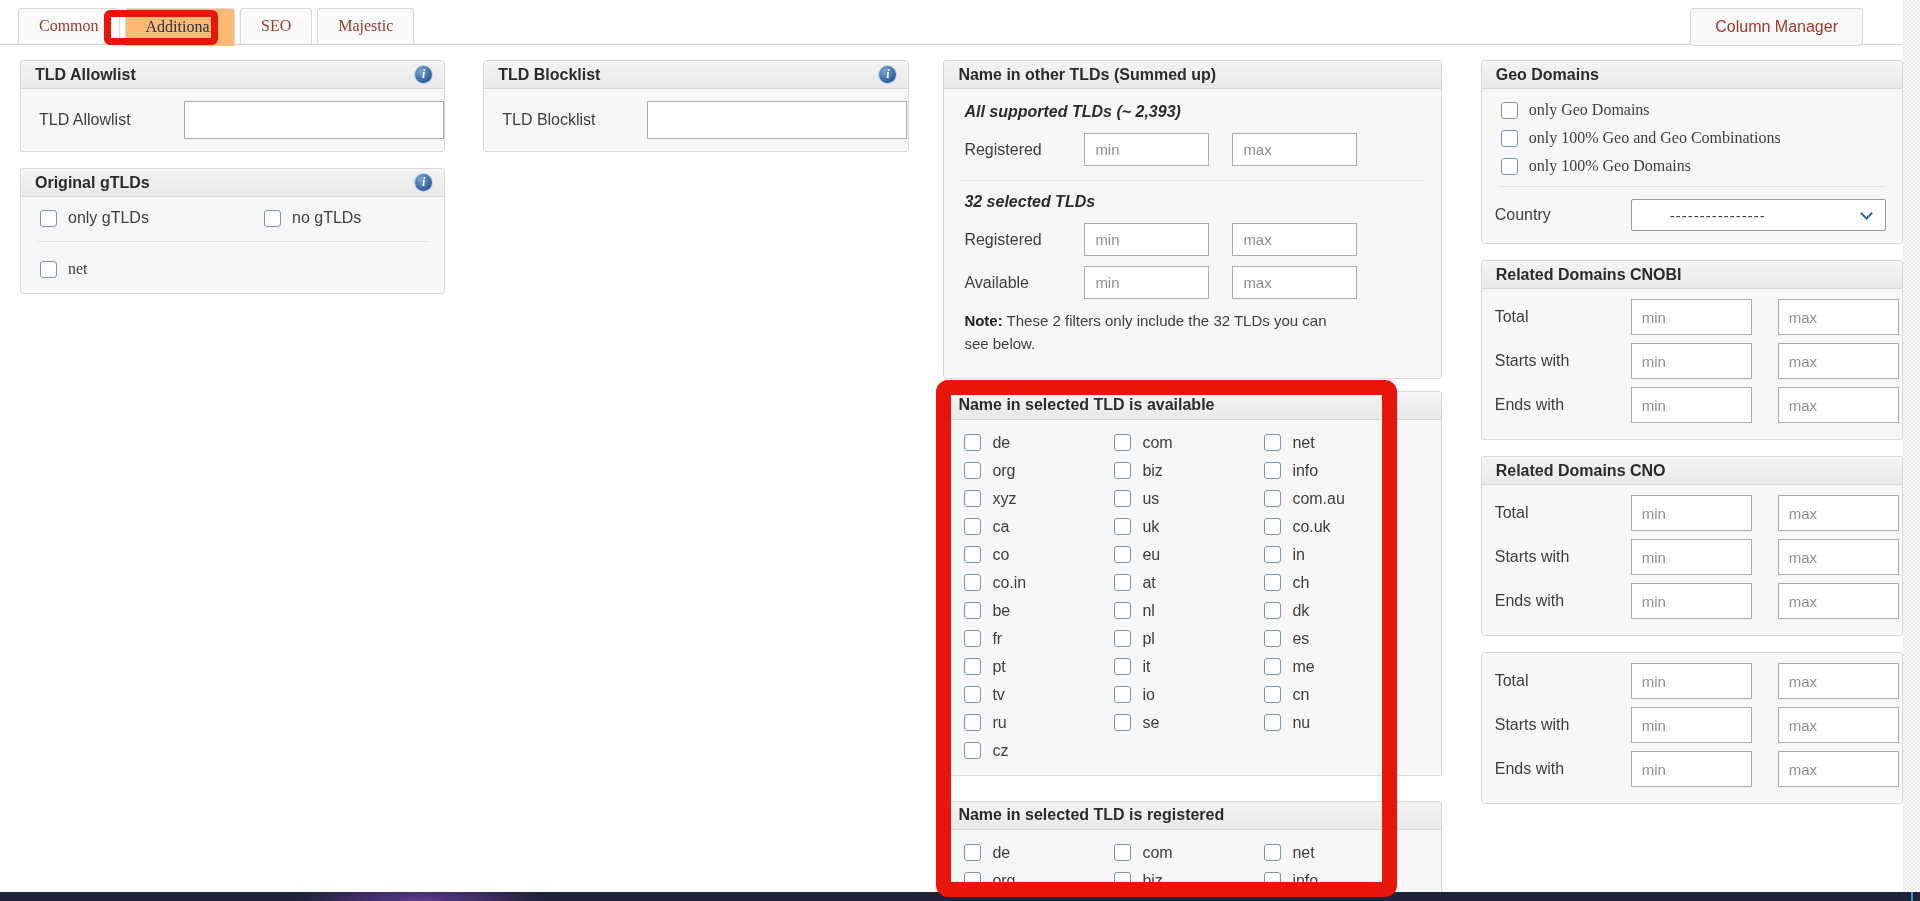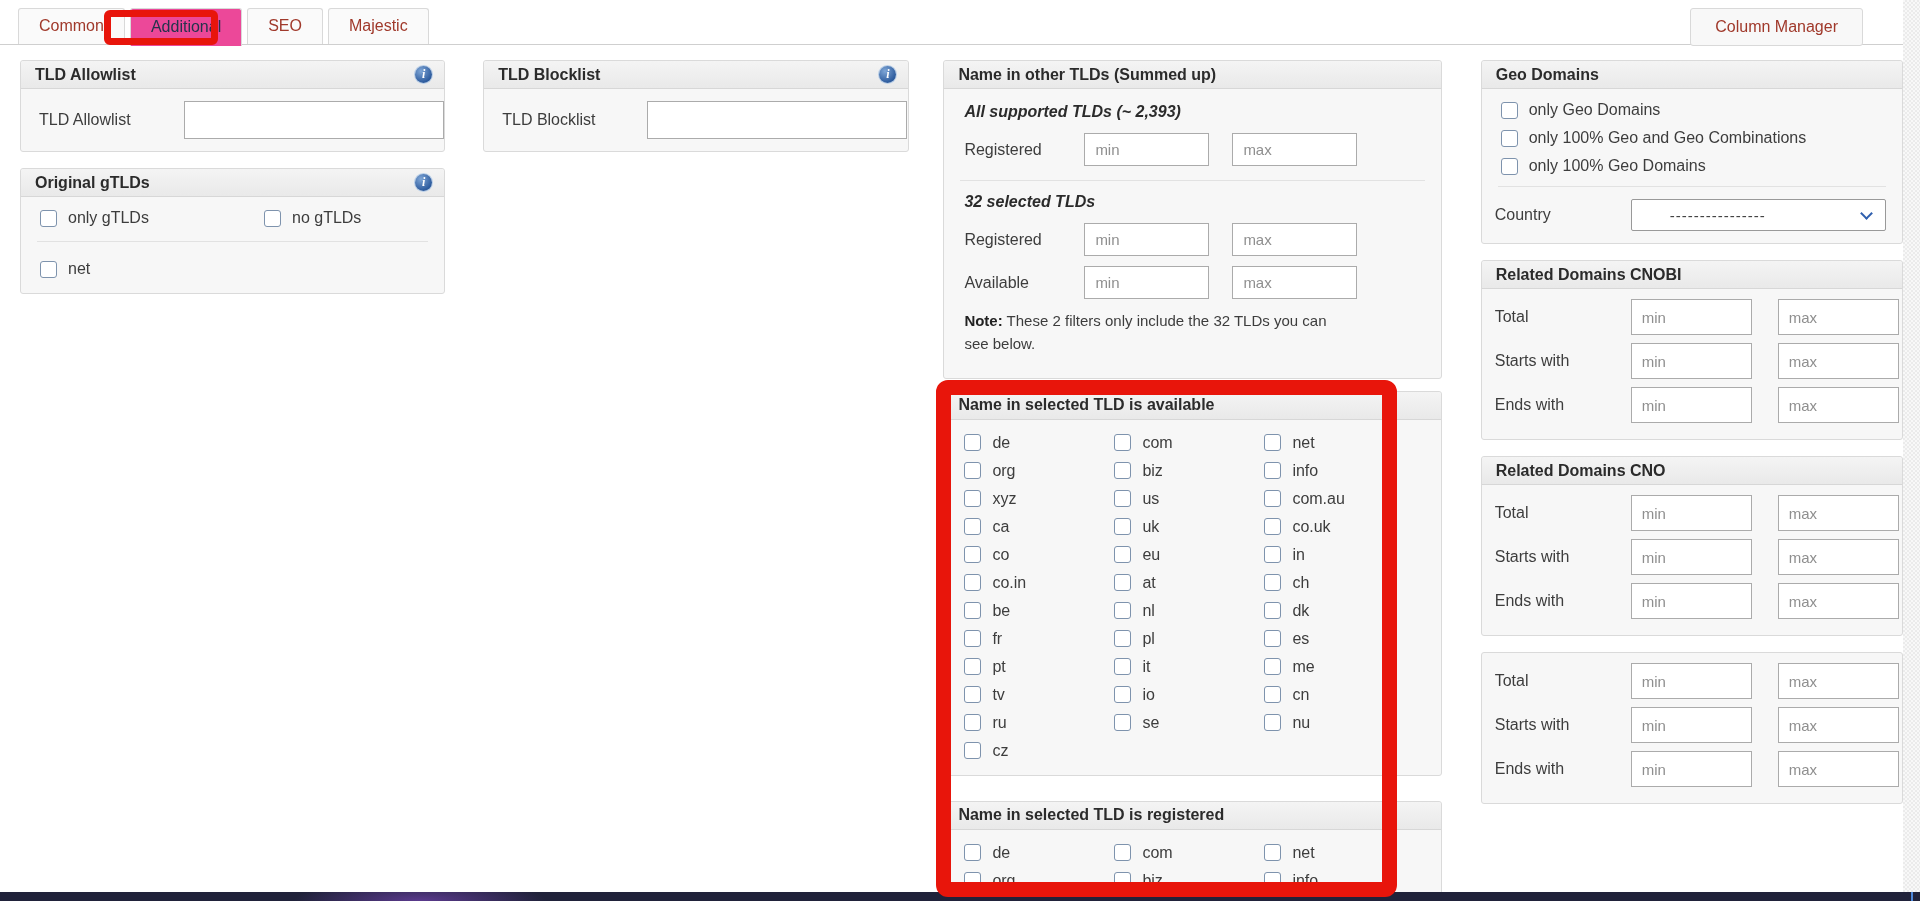--- a/index.html
+++ b/index.html
@@ -3,27 +3,27 @@
 <meta charset="utf-8">
 <style>
   * { box-sizing: border-box; margin: 0; padding: 0; }
   html,body { width:1920px; height:901px; overflow:hidden; }
   body {
     font-family:"Liberation Sans", sans-serif;
     background:#ffffff; color:#3d3d3d; position:relative;
   }
   
   .topbar { position:absolute; top:0; left:0; width:1903px; height:45px; background:#fff; border-bottom:1px solid #cfcfcf; z-index:1; }
-  .tabs { position:absolute; top:8px; left:18px; display:flex; gap:5px; z-index:2; }
+  .tabs { position:absolute; top:8px; left:18px; display:flex; gap:5px; z-index:2;font-family:Liberation Serif, serif; }
   .tab {
     height:36px; line-height:34px; padding:0 20px; background:#fafafa;
     border:1px solid #d9d9d9; border-bottom:none; border-radius:3px 3px 0 0;
     color:var(--link); font-size:16px; cursor:pointer; white-space:nowrap;
   }
-  .tab.active { height:38px; line-height:36px; background:#ec4899; color:var(--activetab); }
+  .tab.active { height:38px; line-height:36px; background:#fdba74; color:var(--activetab); }
   .colmgr {
     position:absolute; top:8px; right:57px; height:38px; line-height:36px; padding:0 24px;
     background:#f8f8f8; border:1px solid #d9d9d9; border-radius:3px;
     color:var(--link); font-size:16px; cursor:pointer; z-index:2;
   }
   
   .content { position:absolute; top:45px; left:0; width:1903px; height:856px; display:flex; padding-left:20px; }
   .c1 { width:436px; margin-right:38px; }
   .c2 { width:437px; margin-right:34px; }
   .c3 { width:511px; margin-right:39px; }
@@ -43,21 +43,21 @@
     box-shadow:0 0 0 1px #b9cfe8; color:#fff; font:italic bold 12px/17px "Liberation Serif", serif;
     text-align:center; cursor:pointer;
   }
   .hr { border-top:1px solid #e2e2e2; margin:6px 16px; }
   
   .cb { display:flex; align-items:center; height:28px; cursor:pointer; }
   .box { width:17px; height:17px; flex:0 0 17px; border:1px solid #7e93ad; border-radius:3px; background:#fff; margin-right:11px; }
   .cbl { font-size:16px; color:#3d3d3d; white-space:nowrap; }
   .grid3 { display:grid; grid-template-columns:150px 150px 1fr; padding:9px 0 10px 20px; grid-auto-rows:28px; }
   .grid2 { display:grid; grid-template-columns:224px 1fr; padding:7px 0 3px 19px; }
-  .list1 { display:flex; flex-direction:column; padding:7px 0 0 19px; }
+  .list1 { display:flex; flex-direction:column; padding:7px 0 0 19px;font-family:Liberation Serif, serif; }
   
   .frow { display:flex; align-items:center; padding:12px 0 12px 18px; }
   .flabel { width:145px; font-size:16px; color:#3d3d3d; }
   .biginput { width:260px; height:38px; border:1px solid #ababab; background:#fff; font:16px "Liberation Sans",sans-serif; padding:0 10px; color:#333; }
   
   .body3 { padding:12px 0 10px; }
   .h3g { font-weight:bold; font-size:16px; color:#2b2b2b; padding-left:20px; margin:2px 0 12px;font-style:italic; }
   .mmrow3 { display:flex; align-items:center; margin:0 0 14px; }
   .mml3 { width:140px; padding-left:20px; font-size:16px; }
   .mm3 { width:125px; height:33px; border:1px solid #ababab; background:#fff; font:15px "Liberation Sans",sans-serif; padding:0 10px; color:#333; }

